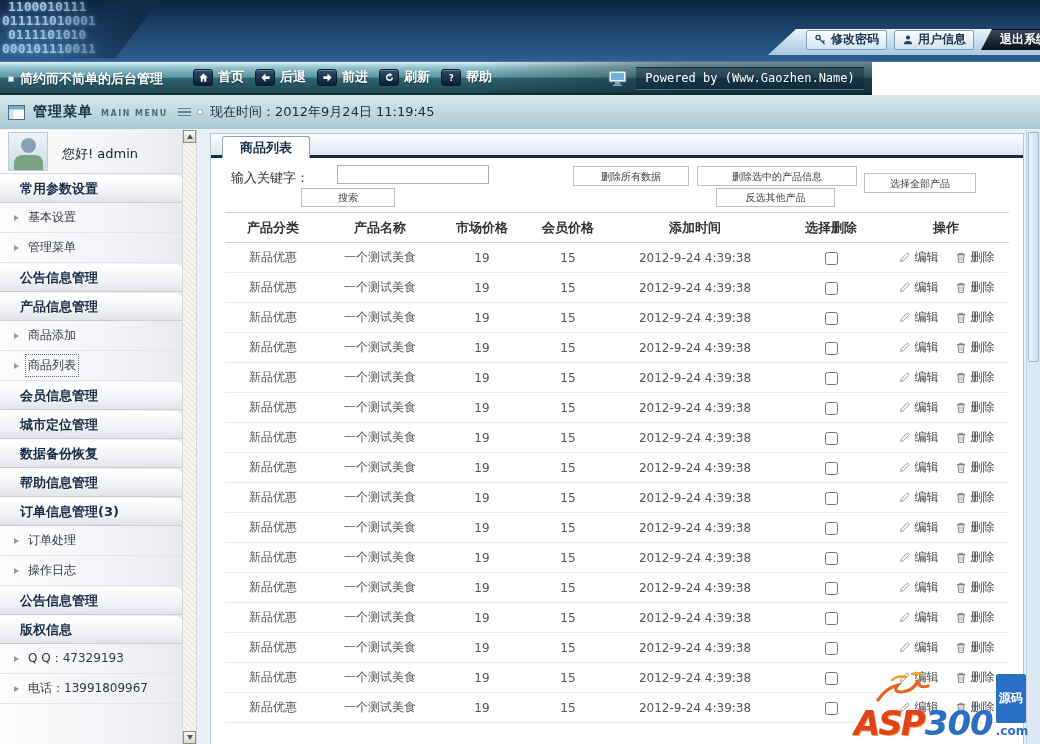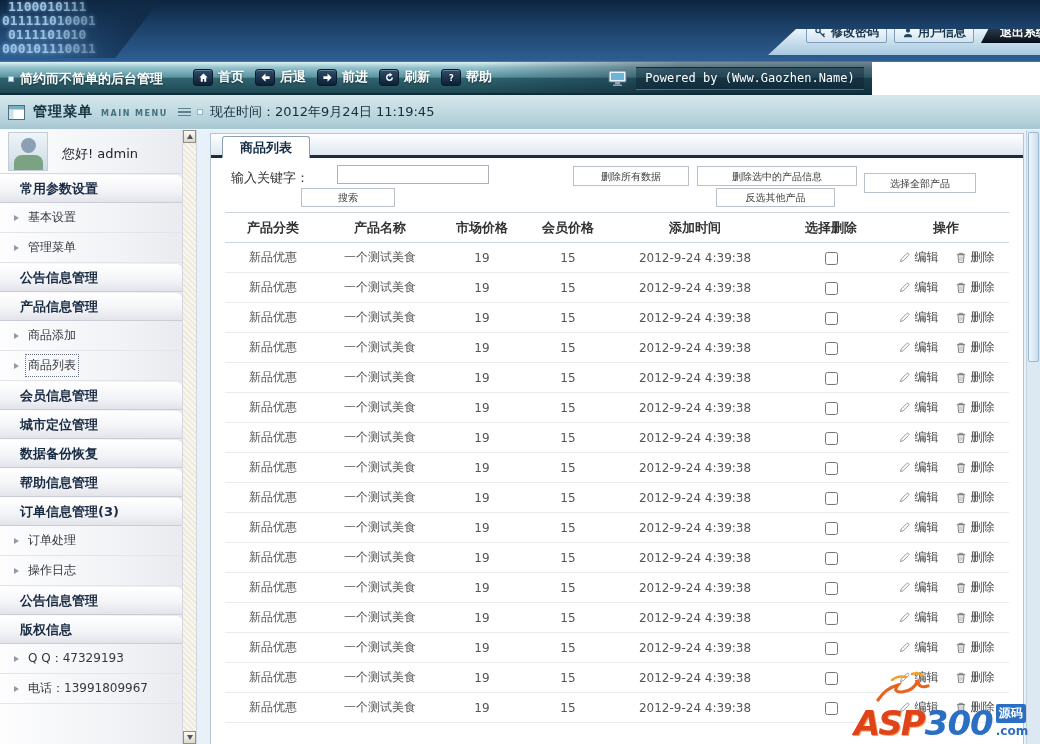--- a/index.html
+++ b/index.html
@@ -28,21 +28,21 @@
     background:linear-gradient(90deg,rgba(15,40,68,0) 30%,rgba(16,42,70,.9) 95%);
   }
   .app-title {
     position:absolute; left:170px; top:13px; color:#fff; font-size:26px;
     font-weight:bold; letter-spacing:3px; text-shadow:1px 2px 3px rgba(0,0,0,.55);
   }
   .header-strip {
     position:absolute; right:0; top:29px; height:26px; width:272px;
     background:linear-gradient(180deg,#eaf4fa 0%,#c4dcec 55%,#a9c8de 100%);
     clip-path:polygon(28px 0,100% 0,100% 100%,0 100%);
-    display:flex; align-items:flex-end; gap:7px; padding:0 0 12px 38px;
+    display:flex; align-items:flex-start; gap:7px; padding:0 0 12px 38px;
   }
   .hbtn {
     display:inline-flex; align-items:center; gap:4px; height:20px; padding:0 7px;
     background:linear-gradient(180deg,#feffff,#d2e4f0);
     border:1px solid #7d9fba; border-radius:2px;
     font-size:12px; font-weight:bold; color:#17344f; cursor:pointer; white-space:nowrap;
   }
   .hbtn.dark {
     background:linear-gradient(180deg,#38495c,#0a131e);
     color:#fff; border-color:#040d17; border-radius:0;
@@ -202,21 +202,21 @@
   .wm-row { position:absolute; left:0; bottom:4px; display:flex; align-items:flex-end; }
   .wm-asp {
     font-size:34px; font-weight:bold; font-style:italic; letter-spacing:-2px;
     color:#e0421a; text-shadow:1px 1px 0 #f5a25a; line-height:.85;
   }
   .wm-300 {
     font-size:34px; font-weight:bold; font-style:italic; letter-spacing:-1px;
     color:#2b6fc4; line-height:.85; margin-left:1px;
   }
   .wm-right { display:flex; flex-direction:column; align-items:flex-start; margin-left:3px; gap:1px; }
-  .wm-cn { background:#2b6fc4; color:#fff; font-size:12px; font-weight:bold; padding:1px 3px; border-radius:2px; }
+  .wm-cn { background:#2b6fc4; color:#fff; font-size:12px; font-weight:bold; padding:16px 3px; border-radius:2px; }
   .wm-com { color:#2b6fc4; font-size:12px; font-weight:bold; }
 </style>
 </head>
 <body>
 
 <div class="header">
   <div class="binary" id="binary-lines">
       <div style="padding-left: 8px;">1100010111</div>
       <div style="padding-left: 2px;">011111010001</div>
       <div style="padding-left: 8px;">0111101010</div>

